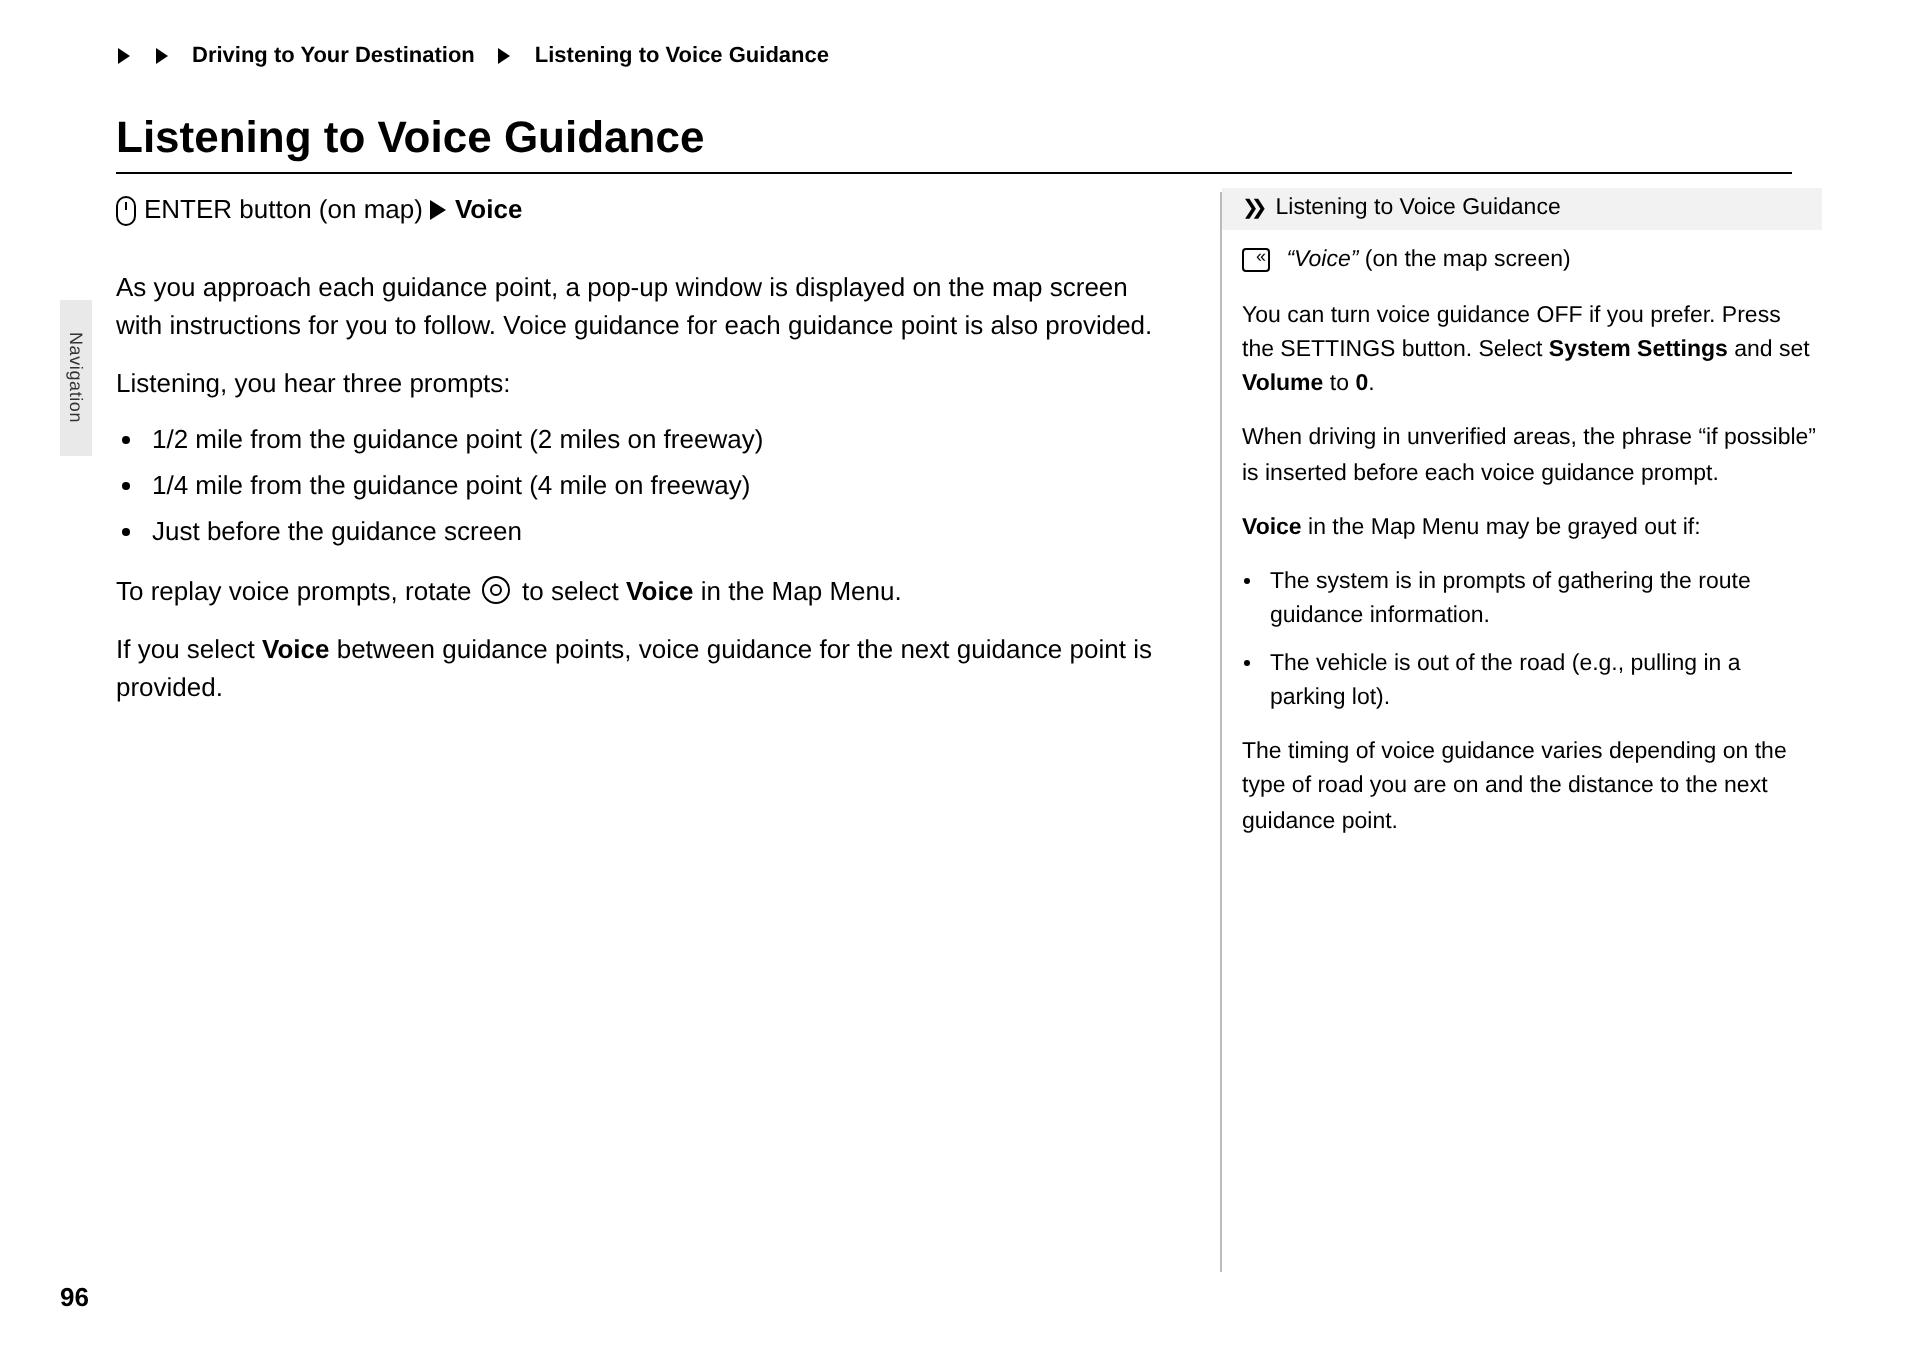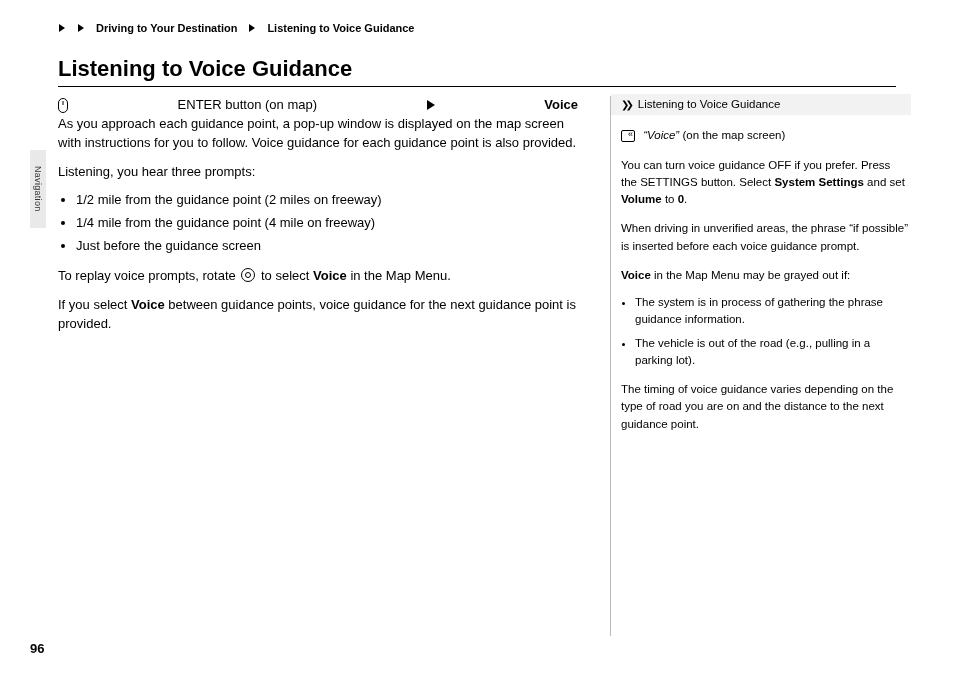--- a/index.html
+++ b/index.html
@@ -82,28 +82,28 @@
     font-size:11.5px;
     padding:2px 0 2px 0;
     margin:-2px -2px 6px -10px;
     padding-left:10px;
     background:#f2f2f2;
     display:flex; align-items:center; gap:4px;
   }
   .right-col .rc-head .dblchev {
     display:inline-block; font-size:10px; letter-spacing:-4px; margin-right:4px;
   }
-  .right-col p { margin:12px 0 10px 0; }
+  .right-col p { margin:0 0 10px 0; }
   .right-col ul { margin:0 0 10px 0; padding-left:14px; }
   .right-col li { margin-bottom:6px; }
 
   
   .left-col .step {
-    display:flex; align-items:center; gap:24px;
-    font-size:13px; margin-bottom:0;justify-content:space-between;
+    display:flex; align-items:center; gap:4px;
+    font-size:13px; margin-bottom:20px;
   }
   .left-col .step .mouse-ico {
     display:inline-block;
     width:10px; height:15px;
     border:1.3px solid #000;
     border-radius:5px;
     position:relative;
     box-sizing:border-box;
   }
   .left-col .step .mouse-ico::after{
@@ -226,19 +226,19 @@
     <b>0</b><span>.</span>
   </p>
 
   <p>When driving in unverified areas, the phrase “if possible” is inserted before each voice guidance prompt.</p>
 
   <p>
     <b>Voice</b>
     <span>in the Map Menu may be grayed out if:</span>
   </p>
   <ul>
-    <li>The system is in process of gathering the phrase guidance information.</li>
+    <li>The system is in prompts of gathering the route guidance information.</li>
     <li>The vehicle is out of the road (e.g., pulling in a parking lot).</li>
   </ul>
   <p>The timing of voice guidance varies depending on the type of road you are on and the distance to the next guidance point.</p>
 </div>
 
 <div class="page-no">96</div>
 
 </body></html>

